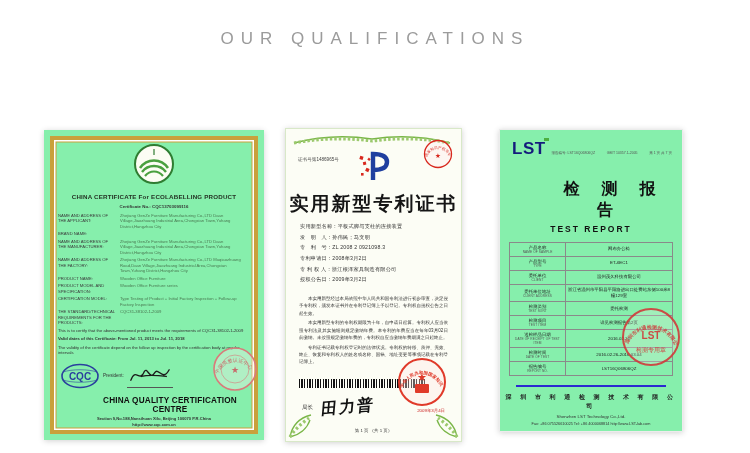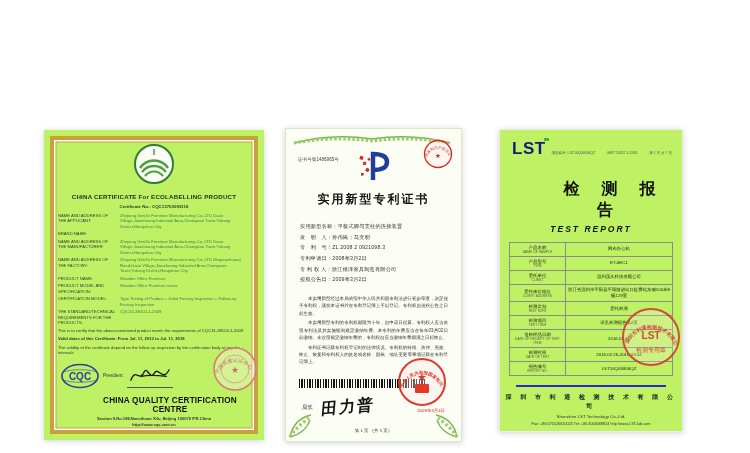--- a/index.html
+++ b/index.html
@@ -7,21 +7,21 @@
   .page { position:relative; width:750px; height:453px; background:#fff; overflow:hidden;
           font-family:"Liberation Sans", sans-serif; }
 
   
   .hero { text-align:center; padding-top:16px; }
   .pill { display:inline-block; background:#5ec0e8; color:#fff; font-weight:bold;
           font-size:25px; line-height:28px; padding:10px 40px; border-radius:26px; letter-spacing:2px; }
   .subtitle { margin-top:13px; font-size:17px; letter-spacing:7px; color:#9b9b9b; font-weight:400; }
 
   
-  .cert { position:absolute; background:#bef264; box-shadow:0 1px 6px rgba(0,0,0,.18); }
+  .cert { position:absolute; background:#86efac; box-shadow:0 1px 6px rgba(0,0,0,.18); }
 
   
   .c1 { left:44px; top:130px; width:220px; height:310px; }
   .c1-frame { position:absolute; inset:6px; border:4px solid #c9a13b;
               box-shadow: inset 0 0 0 1.5px #fff, inset 0 0 0 2.5px #c9a13b; }
   .c1-body { position:absolute; inset:13px 14px; text-align:center; }
   .c1-title { font-size:6.2px; font-weight:bold; color:#243324; letter-spacing:.2px; margin-top:4px; }
   .c1-no { font-size:4.4px; color:#333; margin-top:4px; font-weight:bold; }
   .c1-fields { margin-top:4px; text-align:left; }
   .c1-row { display:flex; margin-bottom:2.5px; }
@@ -40,21 +40,21 @@
   
   .c2 { left:285px; top:128px; width:177px; height:314px; background:#fcfdf5; border:1px solid #d8e8c8; }
   .c2-garland-top { position:absolute; top:3px; left:6px; right:6px; height:14px; }
   .c2-corner { position:absolute; width:34px; height:34px; }
   .c2-corner.bl { left:1px; bottom:1px; }
   .c2-corner.br { right:1px; bottom:1px; transform:scaleX(-1); }
   .c2-no { position:absolute; top:28px; left:12px; font-size:4.6px; color:#444; }
   .c2-logo { position:absolute; top:20px; left:50%; transform:translateX(-50%); }
   .c2-topseal { position:absolute; top:10px; right:8px; }
   .c2-title { position:absolute; top:62px; left:0; right:0; text-align:center;
-              font-family:Liberation Sans, sans-serif; font-weight:bold; font-size:12px;
+              font-family:Liberation Sans, sans-serif; font-weight:bold; font-size:19px;
               letter-spacing:2px; color:#151515; }
   .c2-fields { position:absolute; top:92px; left:14px; right:14px; text-align:left; }
   .c2-field { font-size:5.2px; color:#333; line-height:2.05; letter-spacing:.2px; }
   .c2-paras { position:absolute; top:166px; left:13px; right:13px; text-align:justify; }
   .c2-paras p { font-size:4.5px; color:#333; line-height:1.65; text-indent:2em; margin-bottom:2px; }
   .barcode { position:absolute; left:13px; top:250px; width:128px; height:9px;
              background:repeating-linear-gradient(90deg,#111 0 1px,transparent 1px 2.5px,#111 2.5px 4.5px,transparent 4.5px 5.5px,#111 5.5px 6px,transparent 6px 8px); }
   .c2-sigrow { position:absolute; left:16px; top:268px; display:flex; align-items:center; }
   .c2-signer { font-size:5.5px; color:#333; margin-right:8px; }
   .c2-sig { font-family:"Liberation Serif", serif; font-weight:bold; font-size:16px; color:#111;
@@ -65,21 +65,21 @@
 
   
   .c3 { left:499px; top:129px; width:184px; height:303px; border:1px solid #ececec; }
   .c3-header { display:flex; align-items:flex-end; padding:10px 10px 0 12px; }
   .lst-logo { font-weight:bold; font-size:17px; color:#141a7c; letter-spacing:.5px; line-height:1; position:relative; }
   .lst-tick { position:absolute; right:-3px; top:-2px; width:5px; height:3px; background:#4caf3f; }
   .c3-headmeta { display:flex; flex:1; justify-content:space-between; margin-left:6px; padding-bottom:2px; }
   .c3-meta { font-size:3.5px; color:#555; }
   .c3-titlecn { text-align:center; margin-top:22px; font-size:16px; font-weight:bold;
                 font-family:"Liberation Serif", serif; letter-spacing:9px; color:#111; text-indent:9px;padding-left:37px; }
-  .c3-titleen { text-align:center; font-size:8.5px; font-weight:bold; letter-spacing:2px; color:#111; margin-top:3px;font-style:italic; }
+  .c3-titleen { text-align:center; font-size:8.5px; font-weight:bold; letter-spacing:2px; color:#111; margin-top:3px; }
   .c3-table { margin:8px auto 0; width:164px; border:.5px solid #8a8a8a; }
   .t-row { display:flex; border-bottom:.5px solid #8a8a8a; }
   .t-row:last-child { border-bottom:none; }
   .t-label { flex:0 0 56px; border-right:.5px solid #8a8a8a; text-align:center; padding:2px 1px;
              display:flex; flex-direction:column; justify-content:center; }
   .t-cn { font-size:4.4px; color:#222; }
   .t-en { font-size:3.2px; color:#555; letter-spacing:.1px; }
   .t-val { flex:1; display:flex; align-items:center; justify-content:center;
            font-size:4.4px; color:#222; padding:2px; text-align:center; line-height:1.4; }
   .c3-rule { width:150px; margin:9px auto 0; border-top:2px solid #2a2ad0; }
@@ -89,20 +89,21 @@
   .c3-seal { position:absolute; right:0px; top:176px; opacity:.9; }
 
   .seal-svg text { font-family:"Liberation Sans", sans-serif; }
 </style>
 </head>
 <body>
 
 <div class="page">
 
   <div class="hero">
+    <div class="subtitle">OUR QUALIFICATIONS</div>
   </div>
 
   <div class="cert c1">
     <div class="c1-frame"></div>
     <div class="c1-body">
       <svg width="42" height="42" viewBox="0 0 42 42">
         <circle cx="21" cy="21" r="19" fill="#fcfdf4" stroke="#2f7d32" stroke-width="2"></circle>
         <path d="M7,25 C14,15 28,15 35,25" fill="none" stroke="#4aa03f" stroke-width="2.6"></path>
         <path d="M9,29 C15,21 27,21 33,29" fill="none" stroke="#4aa03f" stroke-width="2.4"></path>
         <path d="M12,33 C17,27 25,27 30,33" fill="none" stroke="#4aa03f" stroke-width="2.2"></path>

